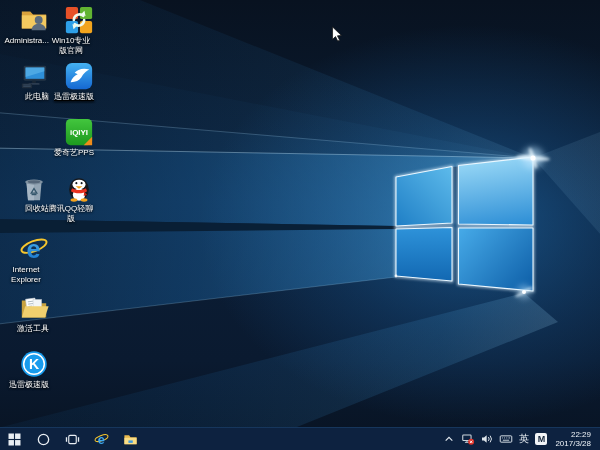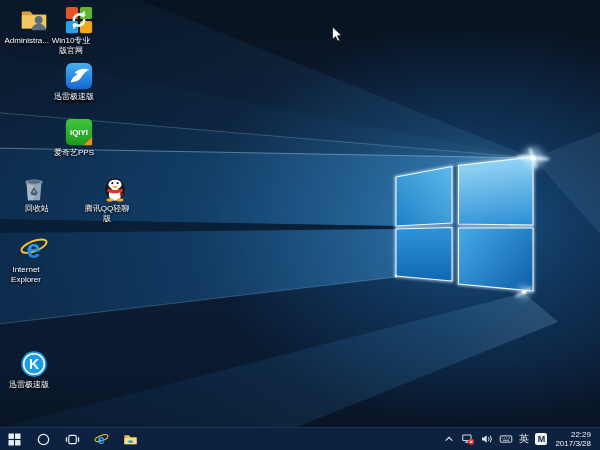--- a/index.html
+++ b/index.html
@@ -172,20 +172,34 @@
           <rect x="17" y="17" width="13" height="13" rx="2" fill="#f2a41d"></rect>
           <path d="M10.5 16a6 6 0 0 1 10-4.4" stroke="#eefbee" stroke-width="2.8" fill="none" stroke-linecap="round"></path>
           <path d="M21.5 16a6 6 0 0 1-10 4.4" stroke="#eefbee" stroke-width="2.8" fill="none" stroke-linecap="round"></path>
           <path d="M21.8 6.2l1.2 5.4-5.4-1.2z" fill="#eefbee"></path>
           <path d="M10.2 25.8l-1.2-5.4 5.4 1.2z" fill="#eefbee"></path>
         </svg>
       </span>
     <span class="icon-label">Win10专业版官网</span>
   </div>
 
+  <div class="desktop-icon" style="left: 3px; top: 61px;">
+    <span class="icon-glyph">
+        <svg viewBox="0 0 32 32">
+          <rect x="5" y="5" width="24" height="16" rx="1.5" fill="#233446"></rect>
+          <rect x="7" y="7" width="20" height="12" fill="#2e8fd8"></rect>
+          <path d="M7 7h20v4L7 17z" fill="#55aee6" opacity="0.8"></path>
+          <rect x="14" y="21" width="4" height="2.4" fill="#1a2836"></rect>
+          <rect x="10" y="23.4" width="12" height="2" rx="1" fill="#2b3c50"></rect>
+          <rect x="3" y="24" width="11" height="5" rx="1" fill="#1f2d3d"></rect>
+          <path d="M4.5 25.5h8M4.5 27h8" stroke="#3c5166" stroke-width="0.9"></path>
+        </svg>
+      </span>
+    <span class="icon-label">此电脑</span>
+  </div>
 
   <div class="desktop-icon" style="left: 48px; top: 61px; text-decoration: underline;">
     <span class="icon-glyph">
         <svg viewBox="0 0 32 32">
           <defs>
             <linearGradient id="xlg" x1="0" y1="0" x2="0" y2="1">
               <stop offset="0" stop-color="#45b2f2"></stop>
               <stop offset="1" stop-color="#1568d2"></stop>
             </linearGradient>
           </defs>
@@ -221,21 +235,21 @@
           <path d="M8 10h8v19h-6.4z" fill="#a6b6c4"></path>
           <ellipse cx="16" cy="9.6" rx="9.4" ry="2.8" fill="#7f91a1"></ellipse>
           <ellipse cx="16" cy="9.4" rx="6.6" ry="1.8" fill="#55677a"></ellipse>
           <path d="M16 16.5l3 5h-6z" fill="none" stroke="#34566b" stroke-width="1.4"></path>
           <path d="M13.4 23h5.2" stroke="#34566b" stroke-width="1.4"></path>
         </svg>
       </span>
     <span class="icon-label">回收站</span>
   </div>
 
-  <div class="desktop-icon" style="left: 48px; top: 173px; margin-left: 36px;">
+  <div class="desktop-icon" style="left: 48px; top: 173px;">
     <span class="icon-glyph">
         <svg viewBox="0 0 32 32">
           <ellipse cx="16" cy="17.5" rx="10.5" ry="12" fill="#15181d"></ellipse>
           <ellipse cx="16" cy="12.3" rx="7" ry="5.2" fill="#ffffff"></ellipse>
           <ellipse cx="16" cy="23" rx="6.6" ry="6.6" fill="#ffffff"></ellipse>
           <circle cx="13.2" cy="10.8" r="1.1" fill="#15181d"></circle>
           <circle cx="18.8" cy="10.8" r="1.1" fill="#15181d"></circle>
           <path d="M12.4 14.2h7.2L16 16.8z" fill="#f5a31d"></path>
           <path d="M8.6 16.2c4.4 2.6 10.4 2.6 14.8 0l1.2 3.2c-5 3-12.2 3-17.2 0z" fill="#e8321f"></path>
           <path d="M21.6 19.6l3 3.8-3.6 1z" fill="#c9281a"></path>
@@ -255,20 +269,34 @@
               <stop offset="1" stop-color="#1470c8"></stop>
             </linearGradient>
           </defs>
           <ellipse cx="16" cy="13" rx="14.2" ry="5.4" fill="none" stroke="#f6c62d" stroke-width="2" transform="rotate(-21 16 13)"></ellipse>
           <text x="15.4" y="26" font-size="27" font-weight="bold" fill="url(#ieg)" text-anchor="middle" font-family="Liberation Sans, sans-serif">e</text>
         </svg>
       </span>
     <span class="icon-label">Internet Explorer</span>
   </div>
 
+  <div class="desktop-icon" style="left: 3px; top: 293px;">
+    <span class="icon-glyph">
+        <svg viewBox="0 0 32 32">
+          <path d="M3 8h10l2.5 3H29v15H3z" fill="#c9a23f"></path>
+          <g transform="rotate(-7 13 14)">
+            <rect x="8" y="6" width="10" height="13" fill="#ffffff" stroke="#c8cfd6" stroke-width="0.6"></rect>
+            <path d="M10 9h6M10 11.5h6M10 14h4" stroke="#9aa7b2" stroke-width="0.8"></path>
+          </g>
+          <rect x="15" y="7" width="9" height="12" fill="#f2f5f7" stroke="#c8cfd6" stroke-width="0.6"></rect>
+          <path d="M3 26l3.6-12h25l-4 12z" fill="#f0cf6e"></path>
+        </svg>
+      </span>
+    <span class="icon-label">激活工具</span>
+  </div>
 
   <div class="desktop-icon" style="left: 3px; top: 349px;">
     <span class="icon-glyph">
         <svg viewBox="0 0 32 32">
           <circle cx="16" cy="16" r="13.6" fill="#189bec"></circle>
           <circle cx="16" cy="16" r="11" fill="none" stroke="#ffffff" stroke-width="1.6"></circle>
           <text x="16" y="21.5" font-size="15" font-weight="bold" fill="#ffffff" text-anchor="middle" font-family="Liberation Sans, sans-serif">K</text>
         </svg>
       </span>
     <span class="icon-label">迅雷极速版</span>

